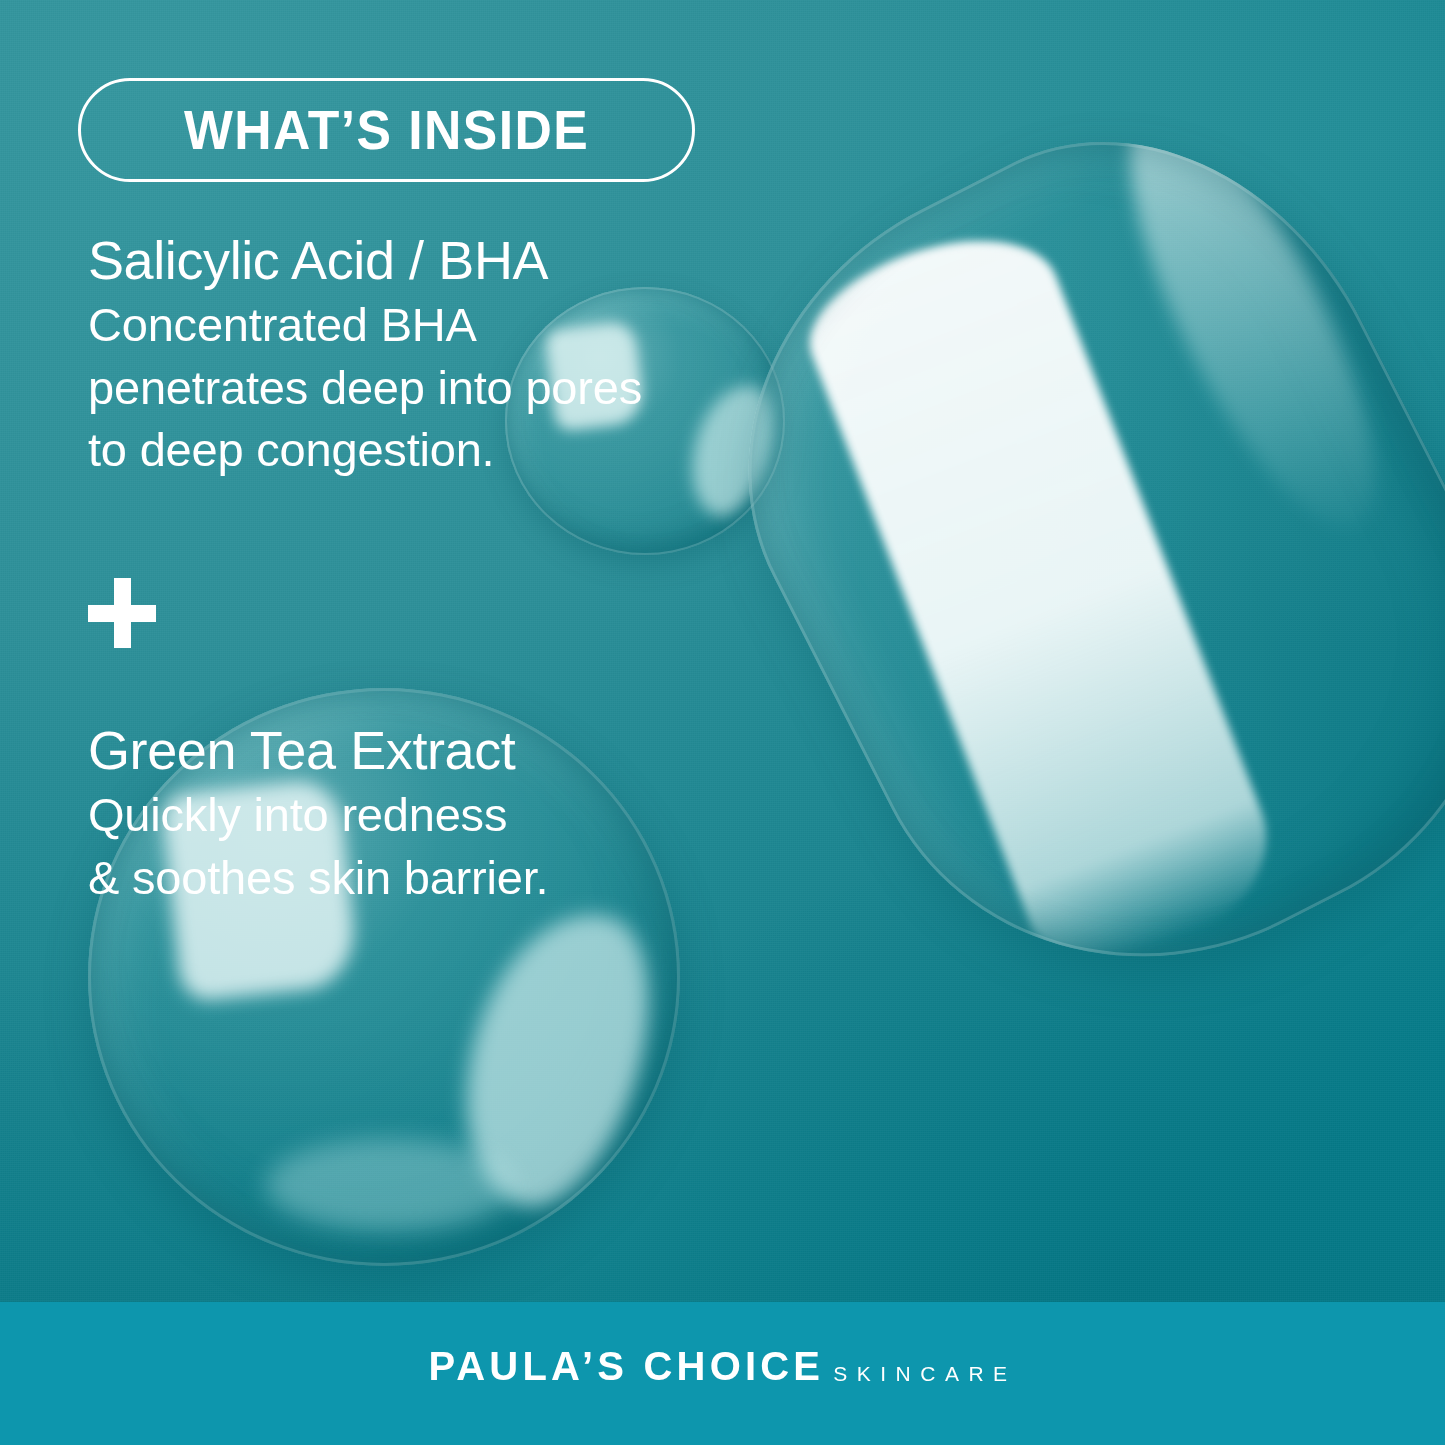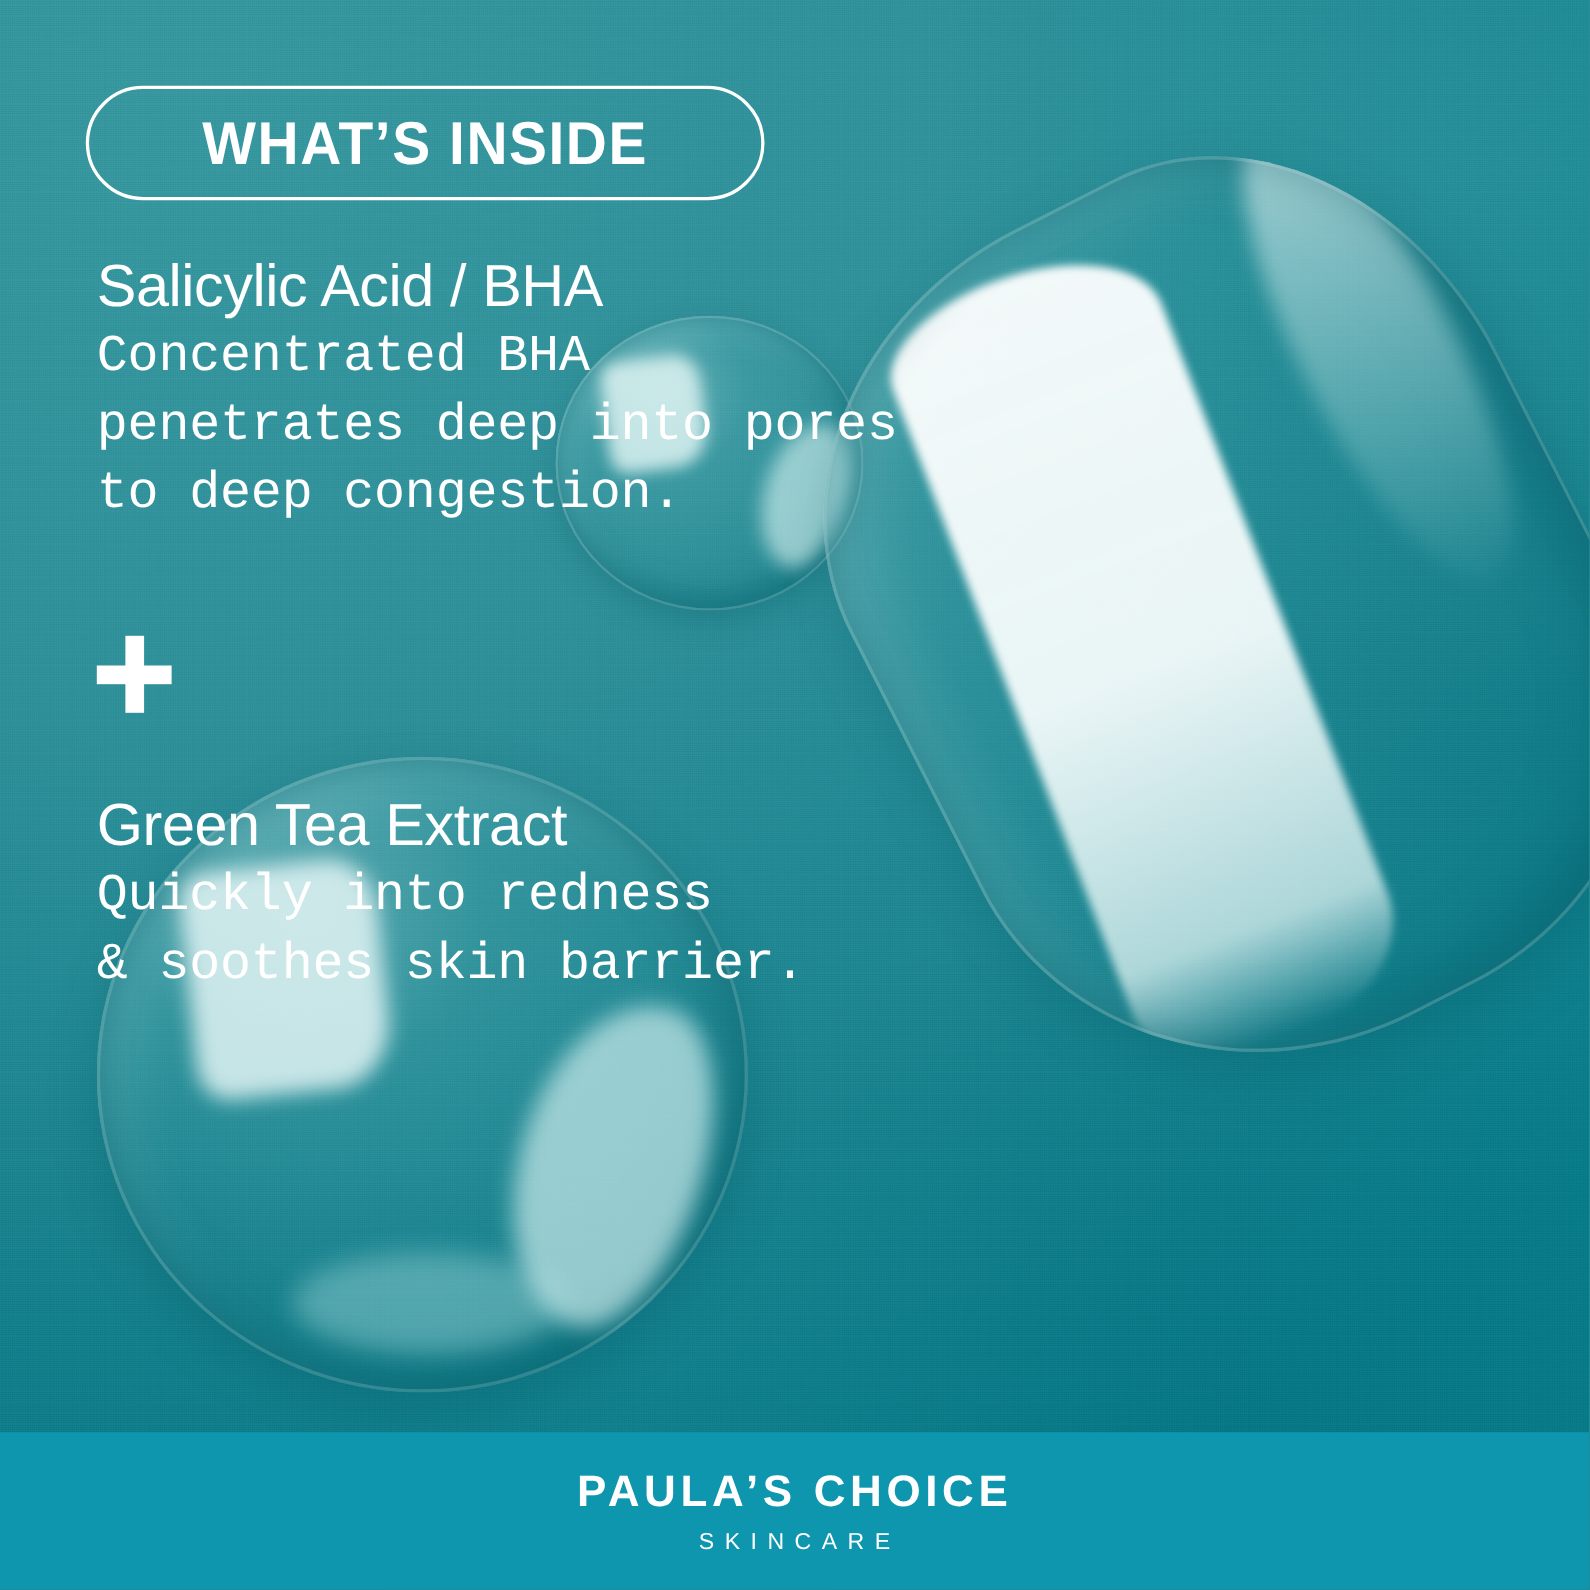--- a/index.html
+++ b/index.html
@@ -246,21 +246,21 @@
     white-space: nowrap;
   }
   .ingredient-desc {
     color: #ffffff;
     font-size: 47px;
     font-weight: 400;
     line-height: 1.33;
     margin: 0;
     letter-spacing: -0.2px;
   }
-  .ingredient-desc .line { display: block; white-space: nowrap; font-family: Liberation Mono, monospace; }
+  .ingredient-desc .line { display: block; white-space: nowrap; }
 
   #plus-separator {
     position: absolute;
     left: 88px;
     top: 578px;
     width: 68px;
     height: 70px;
   }
   #plus-separator .bar-h {
     position: absolute;
@@ -282,21 +282,21 @@
   
   #footer {
     position: absolute;
     left: 0;
     right: 0;
     bottom: 0;
     height: 143px;
     background: #0d96ad;
     z-index: 6;
     display: flex;
-    flex-direction: column;
+    flex-direction: row;
     align-items: center;
     justify-content: center;
   }
   #footer .brand-name {
     color: #ffffff;
     font-size: 40px;
     font-weight: 700;
     letter-spacing: 4.2px;
     line-height: 1;
     margin-bottom: 15px;

